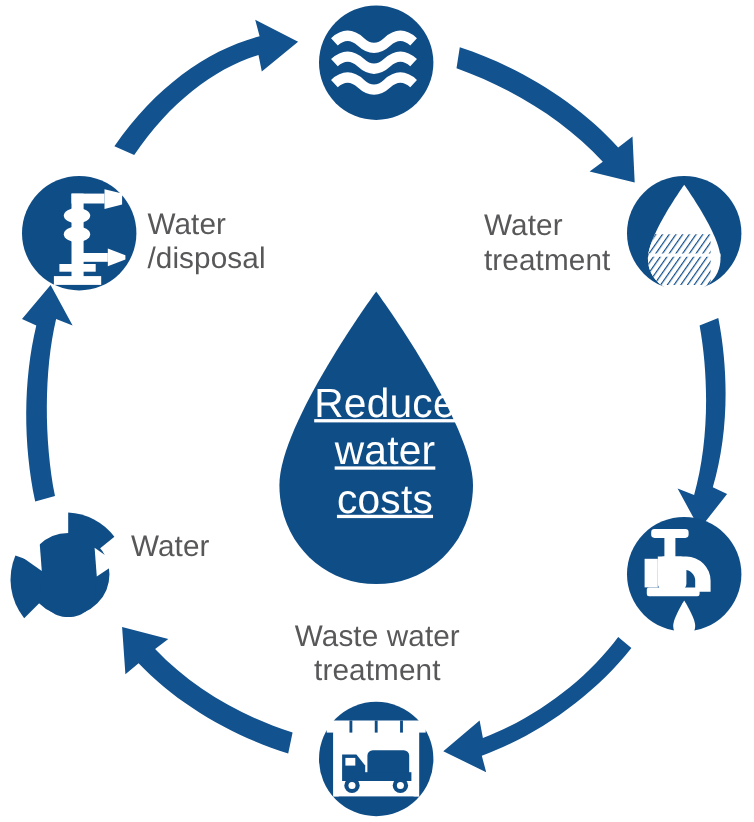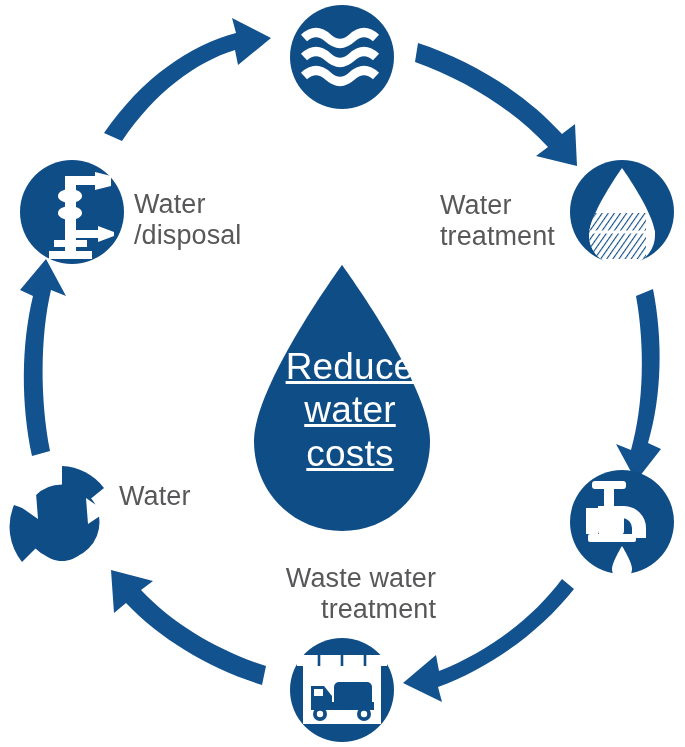--- a/index.html
+++ b/index.html
@@ -31,21 +31,21 @@
     position: absolute;
     color: #58585a;
     font-size: 27px;
     line-height: 1.16;
     white-space: pre-line;
     letter-spacing: 0.1px;
   }
   .label-source   { left: 302px; top: 117px; text-align: center; width: 96px; }
   .label-watertr  { left: 440px; top: 190px; text-align: left;   width: 140px; }
   .label-use      { left: 502px; top: 491px; text-align: left;   width: 70px; }
-  .label-waste    { left: 250px; top: 563px; text-align: right; width: 186px; }
+  .label-waste    { left: 250px; top: 563px; text-align: center; width: 186px; }
   .label-reuse    { left: 119px; top: 481px; text-align: left;   width: 100px; }
   .label-return   { left: 134px; top: 189px; text-align: left;   width: 136px; }
 
   .center-text {
     position: absolute;
     left: 245px;
     top: 345px;
     width: 210px;
     text-align: center;
     color: #ffffff;

